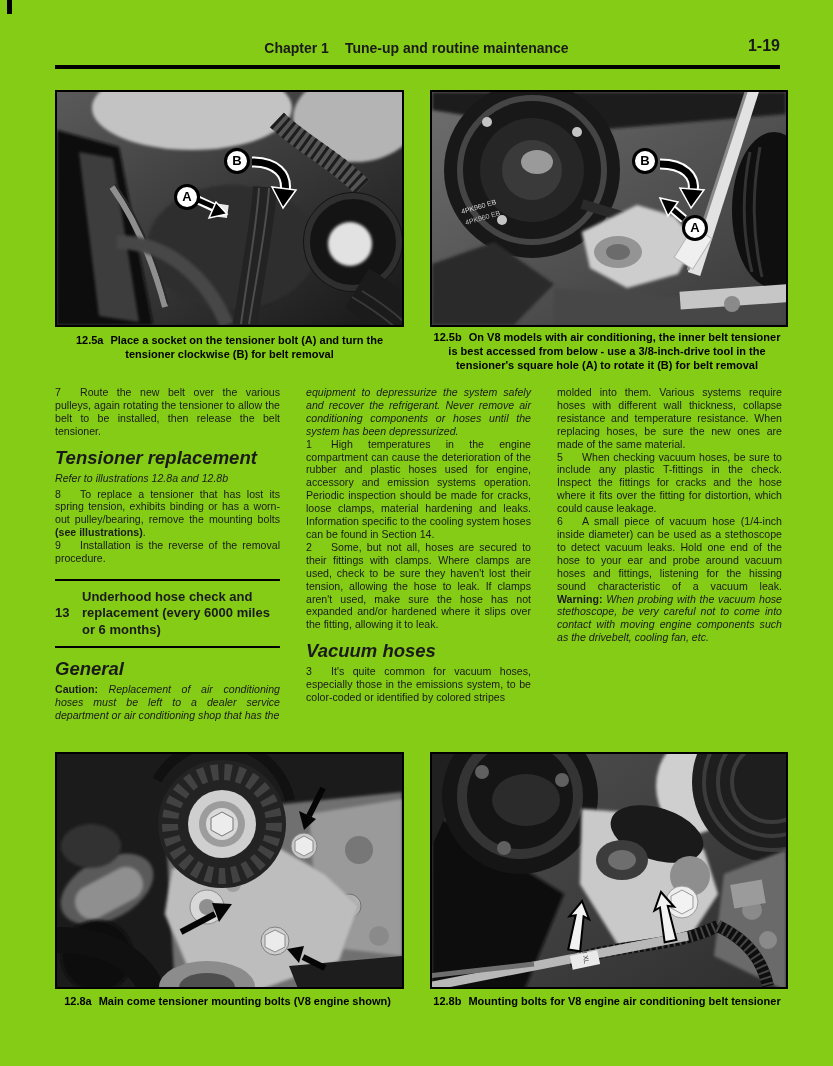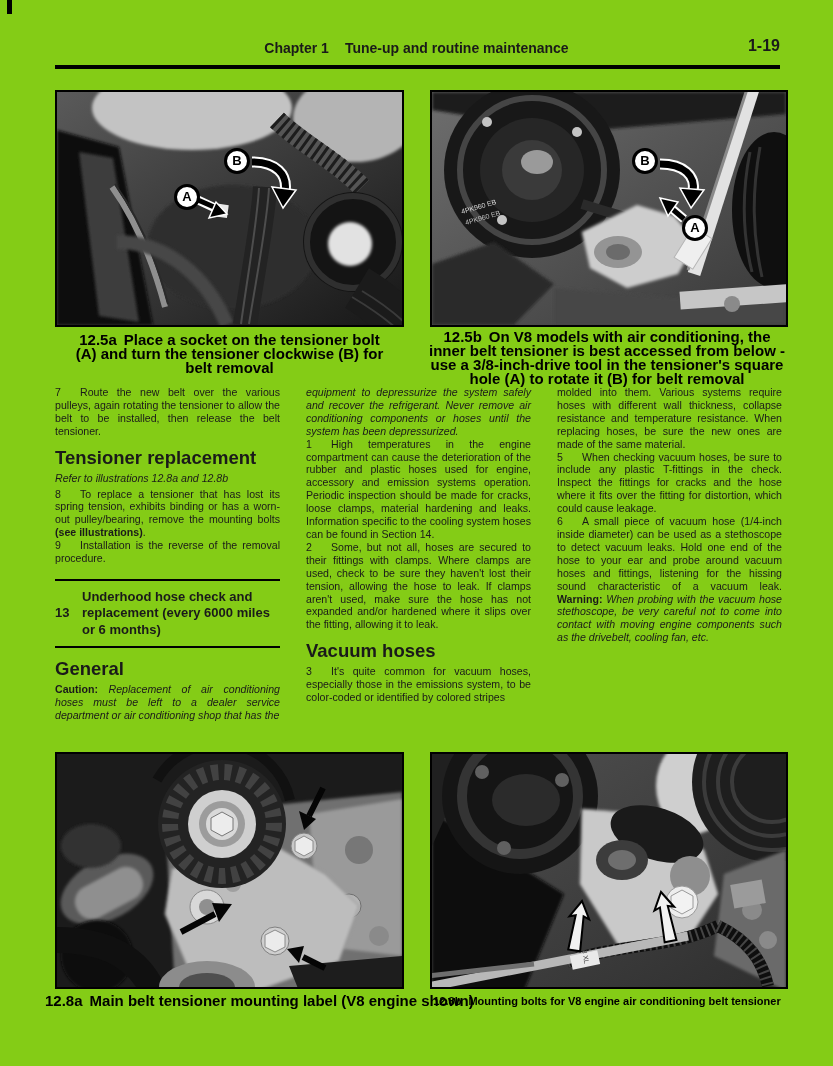--- a/index.html
+++ b/index.html
@@ -14,34 +14,34 @@
   .photo{position:absolute;border:2px solid #000;background:#333;overflow:hidden;}
   .photo svg{display:block;}
   #photo-tl{left:55px;top:90px;width:345px;height:233px;}
   #photo-tr{left:430px;top:90px;width:354px;height:233px;}
   #photo-bl{left:55px;top:752px;width:345px;height:233px;}
   #photo-br{left:430px;top:752px;width:354px;height:233px;}
 
   .callout{position:absolute;width:20px;height:20px;border-radius:50%;background:#fff;border:3px solid #000;
            font-weight:bold;font-size:13px;line-height:20px;text-align:center;color:#000;z-index:4;}
 
-  .caption{position:absolute;text-align:center;font-weight:bold;font-size:15px;line-height:14px;color:#000;}
+  .caption{position:absolute;text-align:center;font-weight:bold;font-size:11px;line-height:14px;color:#000;}
   #cap-tl{left:55px;top:333px;width:349px;padding:0 14px;box-sizing:border-box;}
   #cap-tr{left:428px;top:330px;width:358px;}
   #cap-bl{left:45px;top:994px;width:365px;white-space:nowrap;}
   #cap-br{left:412px;top:994px;width:390px;white-space:nowrap;font-size:11px;}
   .cap-id{margin-right:7px;}
 
   .columns{position:absolute;left:55px;top:386px;width:727px;display:flex;gap:26px;}
   .col{width:235px;font-size:10.6px;line-height:12.9px;}
   .body-para{margin:0;text-align:justify;}
   .pnum{display:inline-block;min-width:25px;}
   .b{font-weight:bold;}
   .i{font-style:italic;}
-  .col-heading{font-size:18.5px;line-height:21px;font-weight:bold;margin:9px 0 4px 0;}
+  .col-heading{font-size:18.5px;line-height:21px;font-style:italic;font-weight:bold;margin:9px 0 4px 0;}
   .ref-line{font-style:italic;margin:0 0 3px 0;}
   .section-box{border-top:2.5px solid #000;border-bottom:2.5px solid #000;margin:14px 0 10px 0;
                padding:8px 0;display:flex;font-weight:bold;font-size:13px;line-height:16.5px;align-items:center;}
   .sec-num{flex:none;width:27px;}
 </style>
 </head>
 <body>
 
 <div class="page">
   <div class="scan-artifact"></div>
@@ -217,21 +217,21 @@
         <path d="M266,34 L252,62" stroke="#050505" stroke-width="6" fill="none"></path>
         <polygon points="247,76 242,57 259,65"></polygon>
         <path d="M124,178 L158,160" stroke="#050505" stroke-width="6" fill="none"></path>
         <polygon points="175,150 155,149 162,168"></polygon>
         <path d="M268,214 L246,203" stroke="#050505" stroke-width="6" fill="none"></path>
         <polygon points="230,195 247,192 242,209"></polygon>
       </g>
     </svg>
   </figure>
   <div class="caption" id="cap-bl">
-    <span class="cap-id">12.8a</span><span>Main belt tensioner mounting label (V8 engine shown)</span>
+    <span class="cap-id">12.8a</span><span>Main come tensioner mounting bolts (V8 engine shown)</span>
   </div>
 
   <figure class="photo" id="photo-br" style="margin:0">
     <svg width="354" height="237" viewBox="0 0 354 237">
       <defs>
         <linearGradient id="p4bg" x1="0" y1="0" x2="1" y2="1">
           <stop offset="0" stop-color="#515151"></stop>
             <stop offset="1" stop-color="#2e2e2e"></stop>
         </linearGradient>
       </defs>

